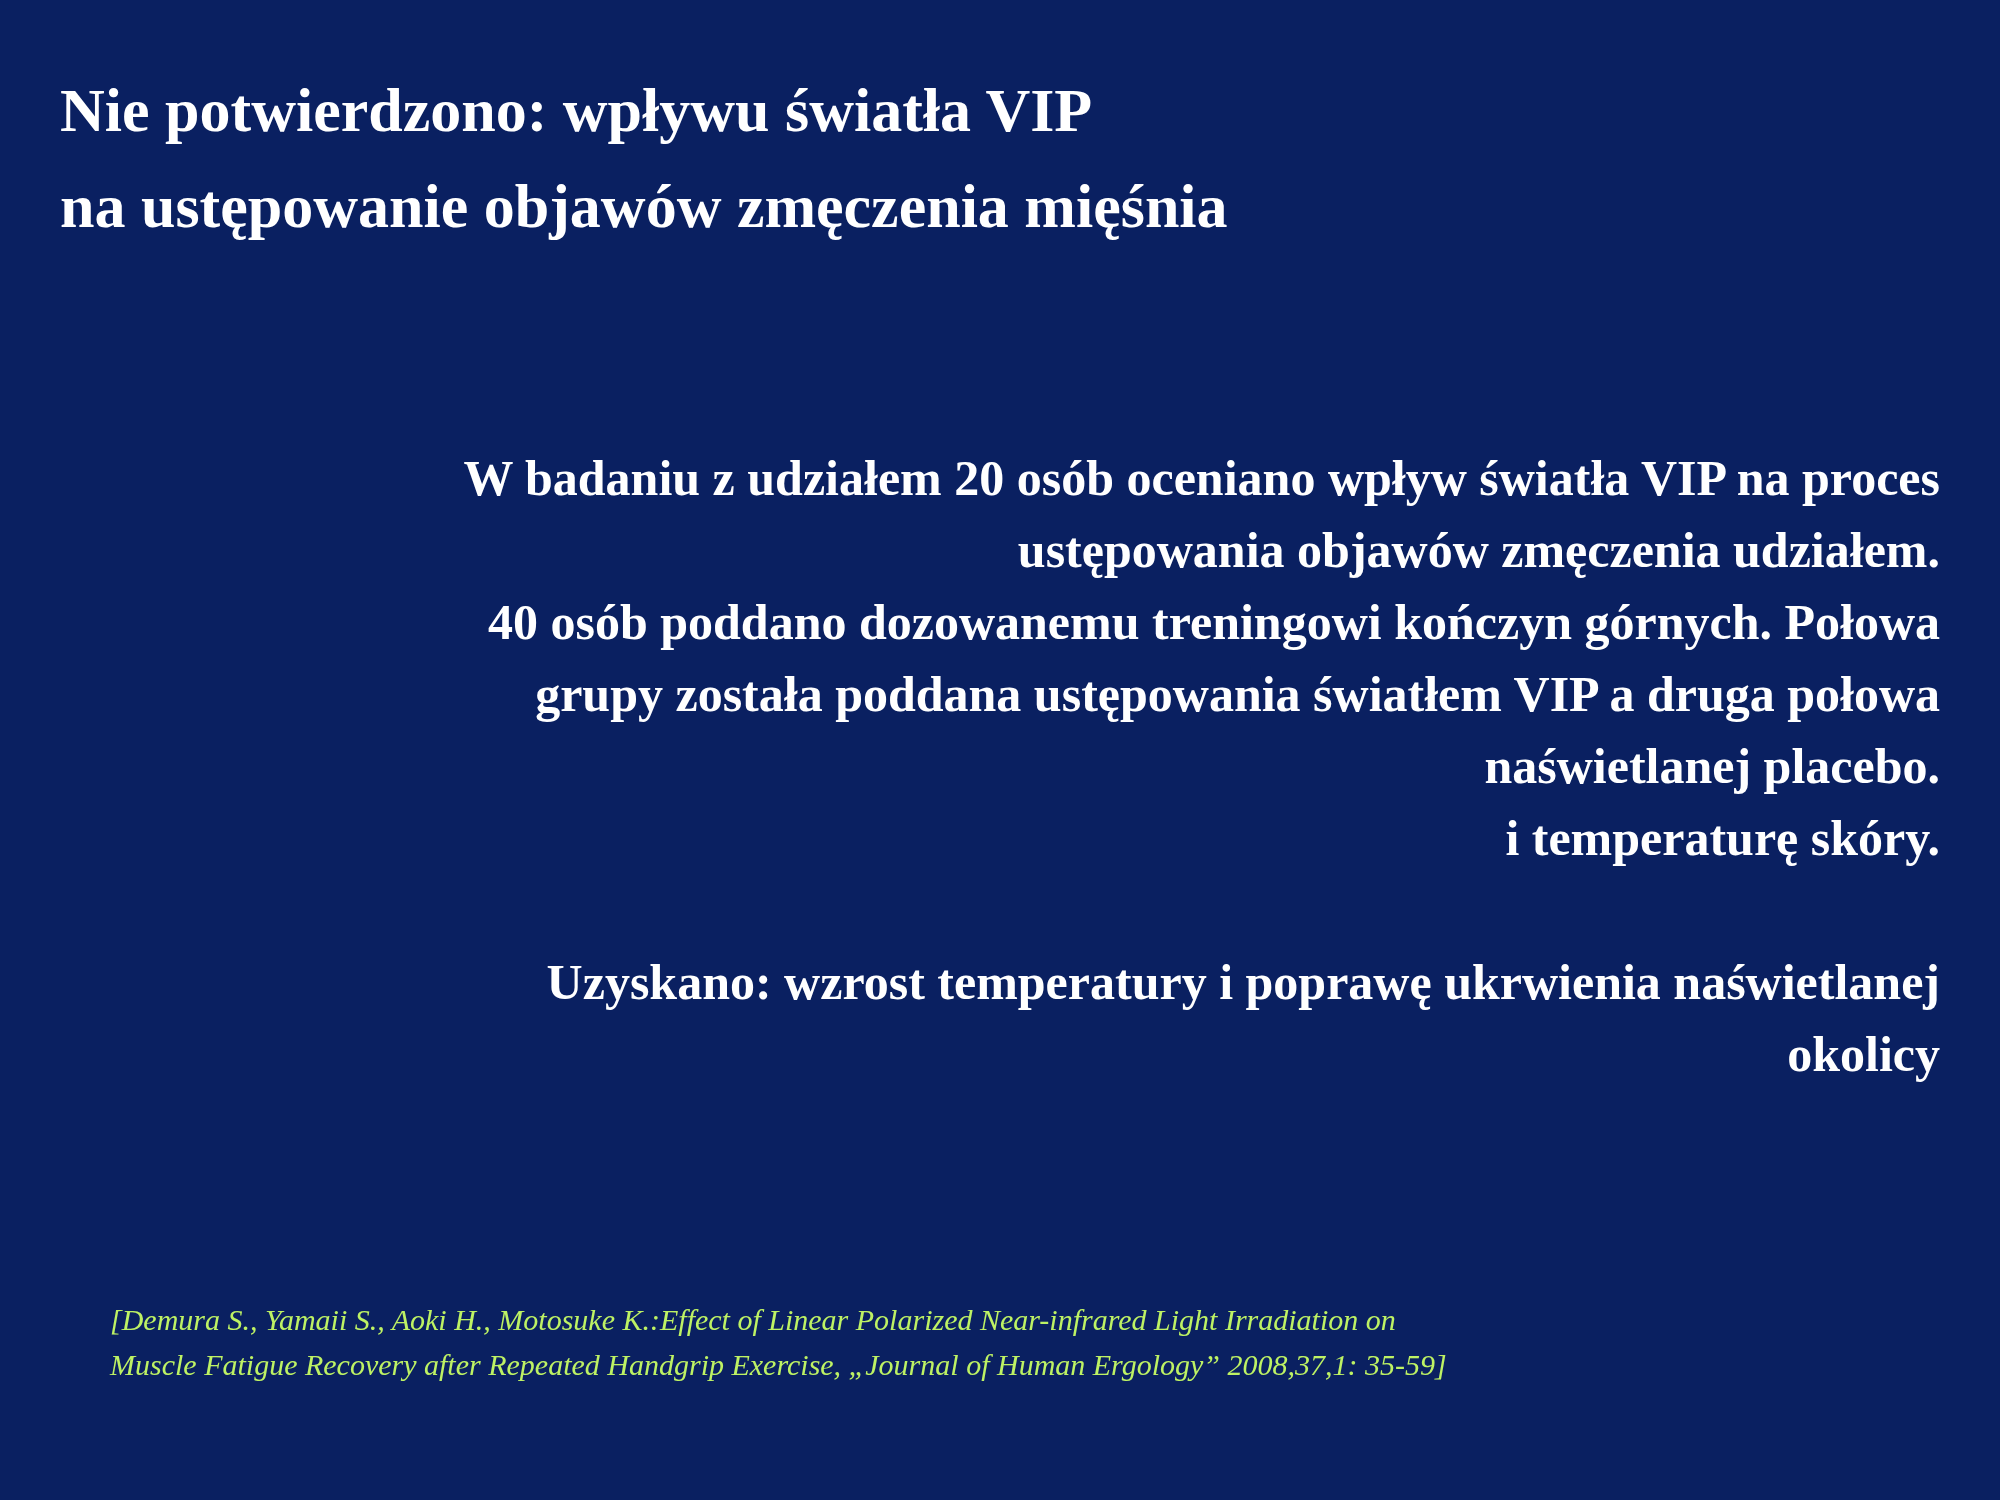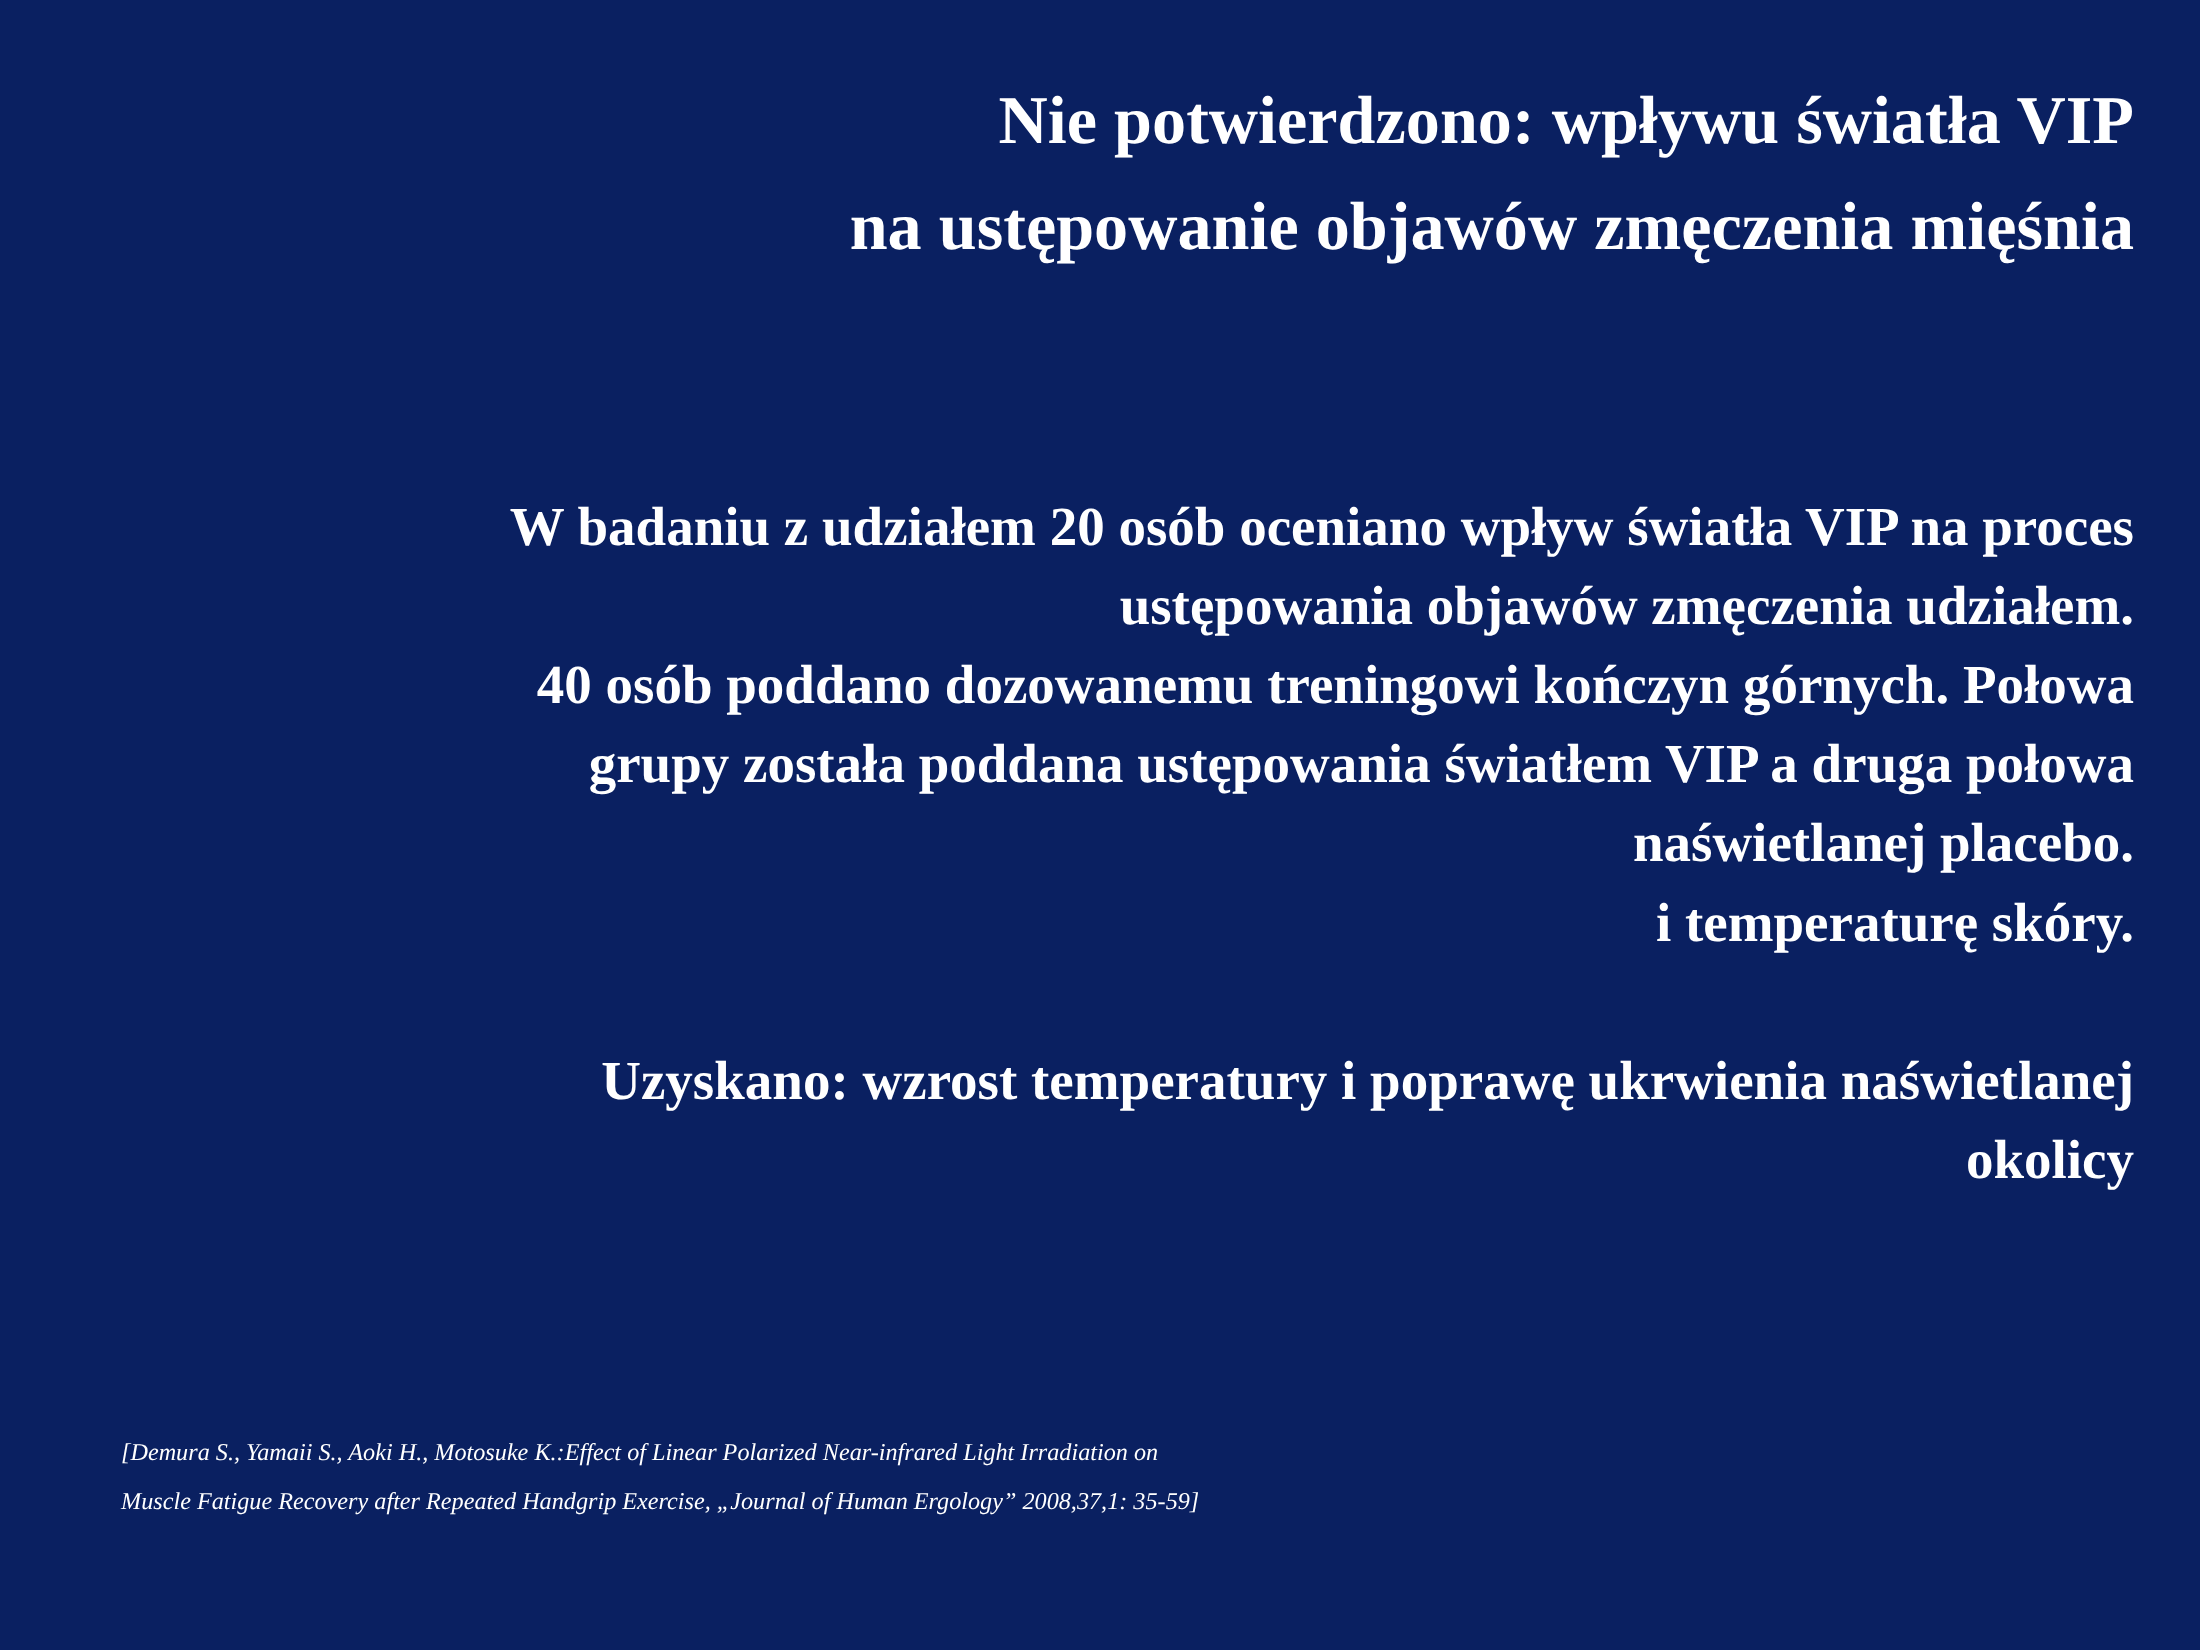--- a/index.html
+++ b/index.html
@@ -20,21 +20,21 @@
     background: #0a2061;
     box-sizing: border-box;
   }
 
   
   .title-block {
     position: absolute;
     top: 62px;
     left: 60px;
     right: 60px;
-    text-align: right;
+    text-align: left;
   }
   .title-line {
     color: #ffffff;
     font-weight: bold;
     font-size: 62px;
     line-height: 96px;
     letter-spacing: 0px;
     white-space: nowrap;
   }
 
@@ -59,24 +59,24 @@
 
   
   .citation-block {
     position: absolute;
     top: 1297px;
     left: 110px;
     right: 60px;
     text-align: left;
   }
   .citation-line {
-    color: #ffffff;
+    color: #bef264;
     font-style: italic;
     font-weight: normal;
-    font-size: 22px;
+    font-size: 30px;
     line-height: 45px;
     white-space: nowrap;
   }
 </style>
 </head>
 <body>
 
 <div class="slide">
 
   <div class="title-block">

